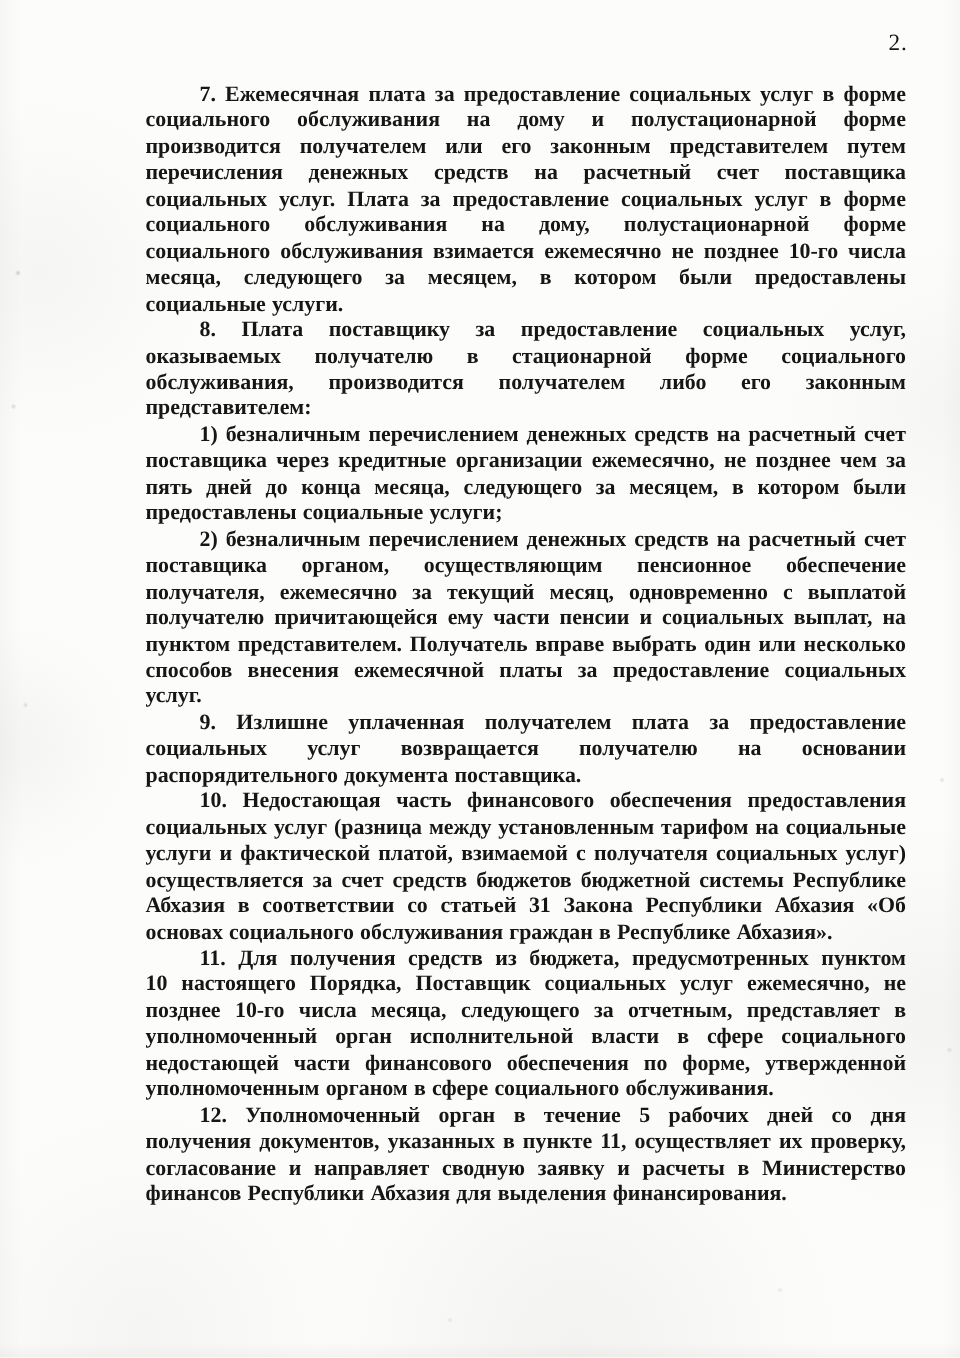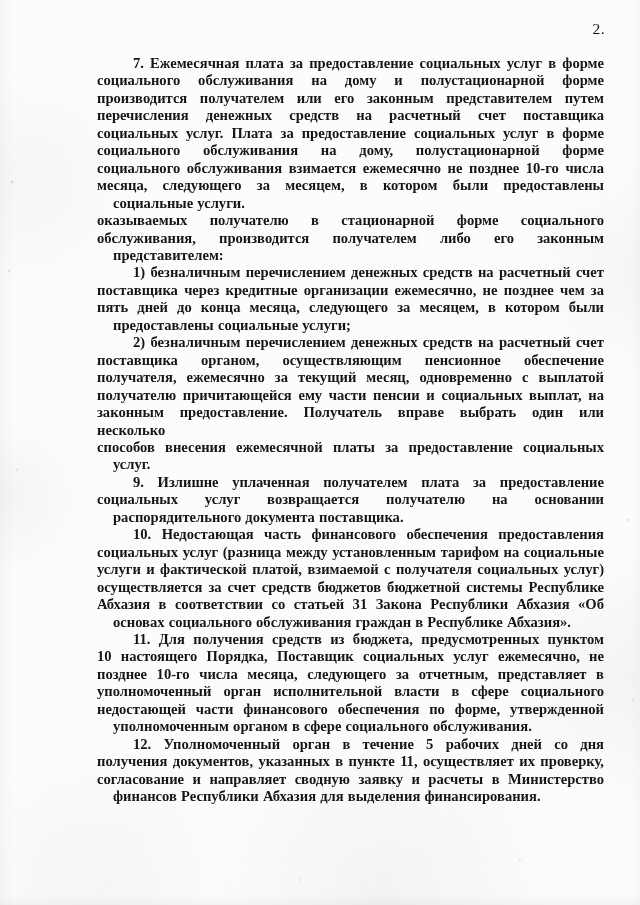--- a/index.html
+++ b/index.html
@@ -52,50 +52,51 @@
     font-size: 14.6px;
     line-height: 17.45px;
     word-spacing: 0.5px;
   }
   .line {
     text-align: justify;
     text-align-last: justify;
     font-weight: bold;
   }
   .line.first { text-indent: 36px; }
-  .line.last { text-align-last: left; margin-left: 16px; }
+  .line.last { text-align-last: left; }
 </style>
 </head>
 <body>
 
 <div class="page">
   <div class="noise"></div>
   <div class="pagenum">2.</div>
   <div class="body" id="doc-body">
       <div class="line first">7. Ежемесячная плата за предоставление социальных услуг в форме</div>
       <div class="line">социального обслуживания на дому и полустационарной форме</div>
       <div class="line">производится получателем или его законным представителем путем</div>
       <div class="line">перечисления денежных средств на расчетный счет поставщика</div>
       <div class="line">социальных услуг. Плата за предоставление социальных услуг в форме</div>
       <div class="line">социального обслуживания на дому, полустационарной форме</div>
       <div class="line">социального обслуживания взимается ежемесячно не позднее 10-го числа</div>
       <div class="line">месяца, следующего за месяцем, в котором были предоставлены</div>
       <div class="line last">социальные услуги.</div>
+      <div class="line first">8. Плата поставщику за предоставление социальных услуг,</div>
       <div class="line">оказываемых получателю в стационарной форме социального</div>
       <div class="line">обслуживания, производится получателем либо его законным</div>
       <div class="line last">представителем:</div>
       <div class="line first">1) безналичным перечислением денежных средств на расчетный счет</div>
       <div class="line">поставщика через кредитные организации ежемесячно, не позднее чем за</div>
       <div class="line">пять дней до конца месяца, следующего за месяцем, в котором были</div>
       <div class="line last">предоставлены социальные услуги;</div>
       <div class="line first">2) безналичным перечислением денежных средств на расчетный счет</div>
       <div class="line">поставщика органом, осуществляющим пенсионное обеспечение</div>
       <div class="line">получателя, ежемесячно за текущий месяц, одновременно с выплатой</div>
       <div class="line">получателю причитающейся ему части пенсии и социальных выплат, на</div>
-      <div class="line">законным предоставление. Получатель вправе выбрать один или несколько</div>
+      <div class="line">пунктом представителем. Получатель вправе выбрать один или несколько</div>
       <div class="line">способов внесения ежемесячной платы за предоставление социальных</div>
       <div class="line last">услуг.</div>
       <div class="line first">9. Излишне уплаченная получателем плата за предоставление</div>
       <div class="line">социальных услуг возвращается получателю на основании</div>
       <div class="line last">распорядительного документа поставщика.</div>
       <div class="line first">10. Недостающая часть финансового обеспечения предоставления</div>
       <div class="line">социальных услуг (разница между установленным тарифом на социальные</div>
       <div class="line">услуги и фактической платой, взимаемой с получателя социальных услуг)</div>
       <div class="line">осуществляется за счет средств бюджетов бюджетной системы Республике</div>
       <div class="line">Абхазия в соответствии со статьей 31 Закона Республики Абхазия «Об</div>

